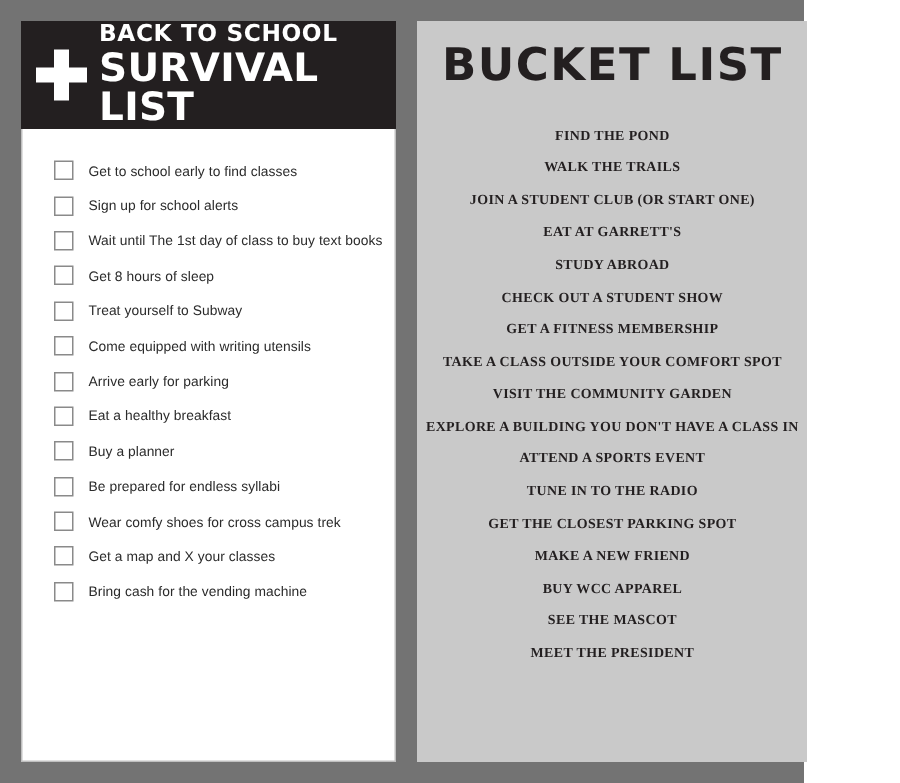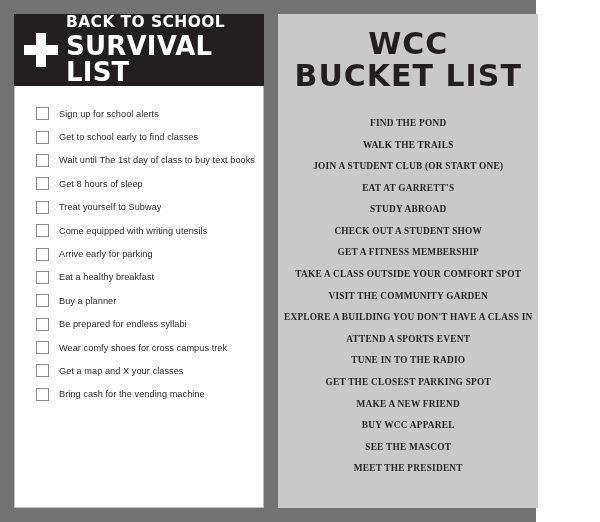--- a/index.html
+++ b/index.html
@@ -168,25 +168,25 @@
       <span class="cross-icon"></span>
       <div class="survival-titles">
         <div class="survival-title-small">BACK TO SCHOOL</div>
         <div class="survival-title-large">SURVIVAL LIST</div>
       </div>
     </div>
 
     <div class="checklist">
       <div class="check-row">
         <span class="checkbox"></span>
+        <span class="check-label">Get to school early to find classes</span>
+      </div>
+      <div class="check-row">
+        <span class="checkbox"></span>
         <span class="check-label">Sign up for school alerts</span>
-      </div>
-      <div class="check-row">
-        <span class="checkbox"></span>
-        <span class="check-label">Get to school early to find classes</span>
       </div>
       <div class="check-row">
         <span class="checkbox"></span>
         <span class="check-label">Wait until The 1st day of class to buy text books</span>
       </div>
       <div class="check-row">
         <span class="checkbox"></span>
         <span class="check-label">Get 8 hours of sleep</span>
       </div>
       <div class="check-row">
@@ -223,21 +223,20 @@
       </div>
       <div class="check-row">
         <span class="checkbox"></span>
         <span class="check-label">Bring cash for the vending machine</span>
       </div>
     </div>
   </div>
 
   <div class="right-panel">
     <div class="bucket-header">
-      <div class="bucket-line1">WCC</div>
       <div class="bucket-line2">BUCKET LIST</div>
     </div>
 
     <div class="bucket-list">
       <div class="bucket-item">FIND THE POND</div>
       <div class="bucket-item">WALK THE TRAILS</div>
       <div class="bucket-item">JOIN A STUDENT CLUB (OR START ONE)</div>
       <div class="bucket-item">EAT AT GARRETT'S</div>
       <div class="bucket-item">STUDY ABROAD</div>
       <div class="bucket-item">CHECK OUT A STUDENT SHOW</div>

